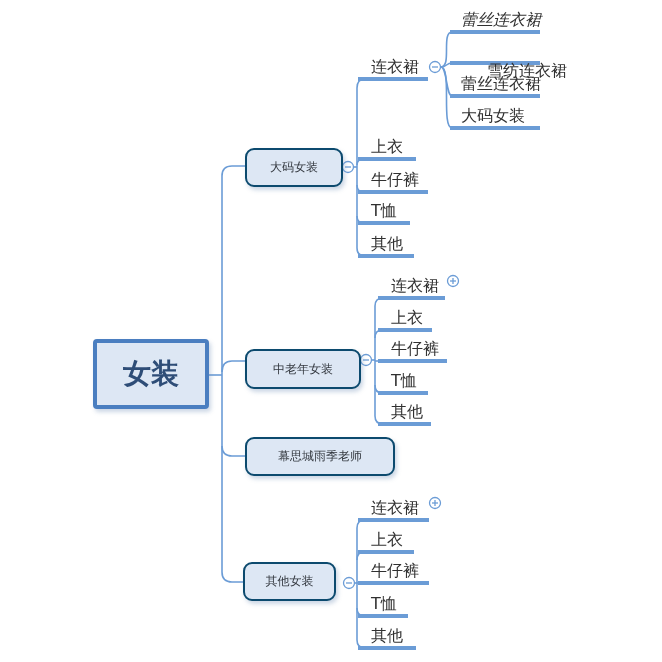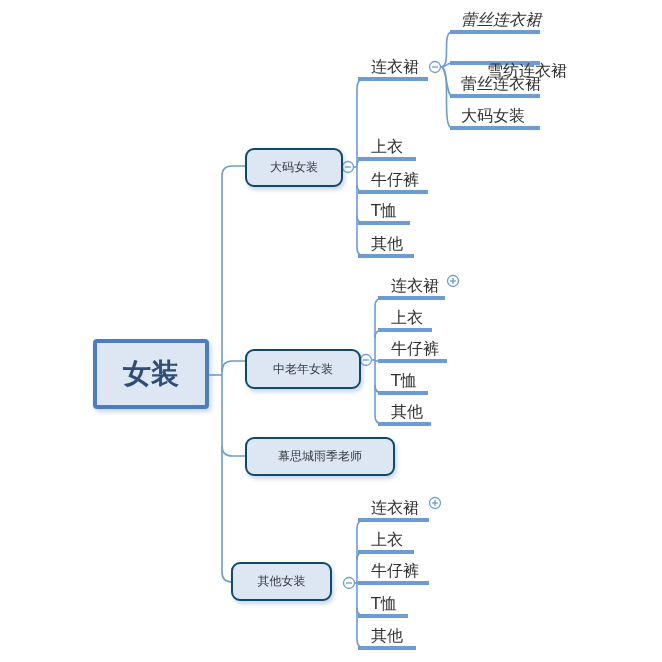--- a/index.html
+++ b/index.html
@@ -121,21 +121,21 @@
   </svg>
 
   <div class="node root" style="left:93px; top:339px; width:116px; height:70px;">女装</div>
 
   <div class="node branch" style="left:245px; top:148px; width:98px; height:39px;">大码女装</div>
 
   <div class="node branch" style="left:245px; top:341px; width:116px; height:40px;margin-top:8px;">中老年女装</div>
 
   <div class="node branch" style="left:245px; top:437px; width:150px; height:39px;">幕思城雨季老师</div>
 
-  <div class="node branch" style="left:231px; top:562px; width:101px; height:39px;">其他女装</div>
+  <div class="node branch" style="left:243px; top:562px; width:93px; height:39px;">其他女装</div>
 
   <div class="leaf" style="left:371px; top:57px;">连衣裙</div>
   <div class="leaf" style="left:371px; top:137px;">上衣</div>
   <div class="leaf" style="left:371px; top:170px;">牛仔裤</div>
   <div class="leaf" style="left:371px; top:201px;">T恤</div>
   <div class="leaf" style="left:371px; top:234px;">其他</div>
 
   <div class="leaf" style="left:461px; top:10px;font-style:italic;">蕾丝连衣裙</div>
   <div class="leaf" style="left:487px; top:41px;margin-top:20px;">雪纺连衣裙</div>
   <div class="leaf" style="left:461px; top:74px;">蕾丝连衣裙</div>

